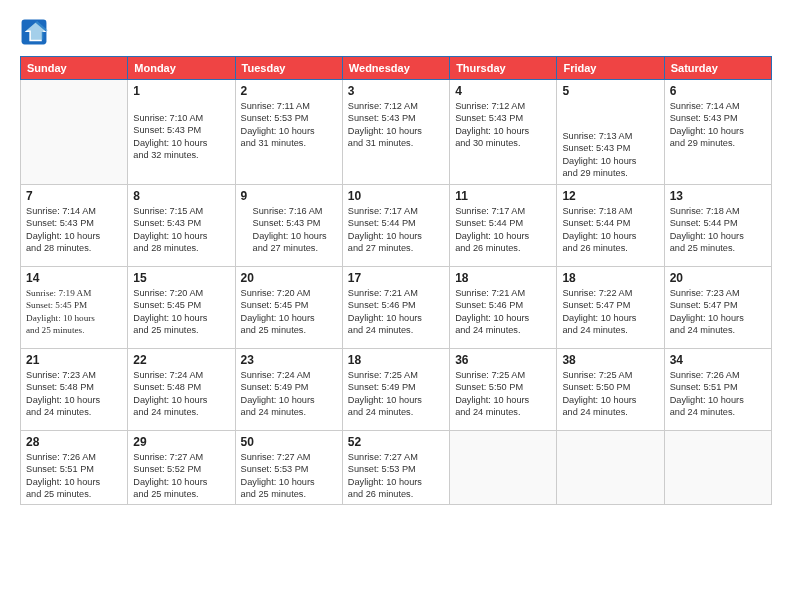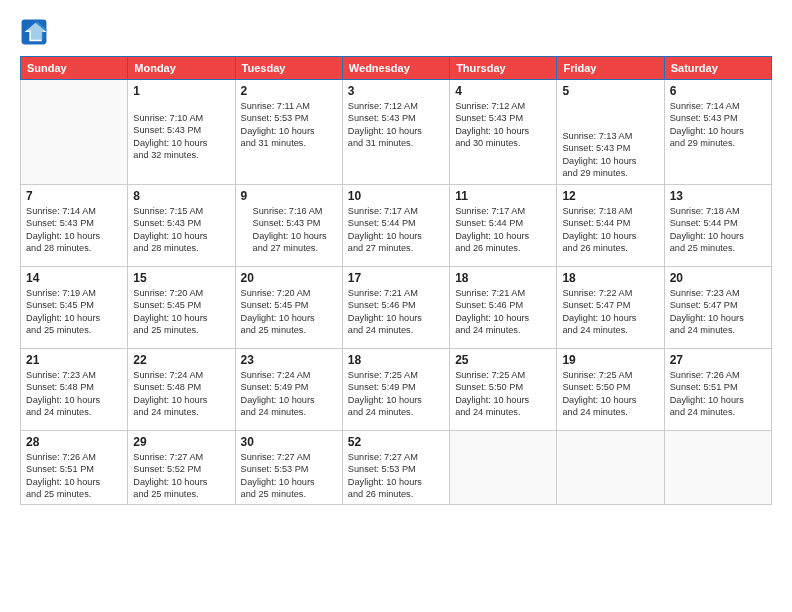--- a/index.html
+++ b/index.html
@@ -219,21 +219,21 @@
             <span class="day-num">13</span>
             <div class="day-info" style="white-space: pre-line;">Sunrise: 7:18 AM
 Sunset: 5:44 PM
 Daylight: 10 hours
 and 25 minutes.</div>
           </td>
         </tr>
         <tr>
           <td>
             <span class="day-num">14</span>
-            <div class="day-info" style="white-space: pre-line;">Sunrise: 7:19 AM
+            <div class="day-info" style="white-space: pre-line; font-family: Liberation Serif, serif;">Sunrise: 7:19 AM
 Sunset: 5:45 PM
 Daylight: 10 hours
 and 25 minutes.</div>
           </td>
           <td>
             <span class="day-num">15</span>
             <div class="day-info" style="white-space: pre-line;">Sunrise: 7:20 AM
 Sunset: 5:45 PM
 Daylight: 10 hours
 and 25 minutes.</div>
@@ -297,35 +297,35 @@
 and 24 minutes.</div>
           </td>
           <td>
             <span class="day-num">18</span>
             <div class="day-info" style="white-space: pre-line;">Sunrise: 7:25 AM
 Sunset: 5:49 PM
 Daylight: 10 hours
 and 24 minutes.</div>
           </td>
           <td>
-            <span class="day-num">25</span>
+            <span class="day-num">36</span>
             <div class="day-info" style="white-space: pre-line;">Sunrise: 7:25 AM
 Sunset: 5:50 PM
 Daylight: 10 hours
 and 24 minutes.</div>
           </td>
           <td>
-            <span class="day-num">19</span>
+            <span class="day-num">38</span>
             <div class="day-info" style="white-space: pre-line;">Sunrise: 7:25 AM
 Sunset: 5:50 PM
 Daylight: 10 hours
 and 24 minutes.</div>
           </td>
           <td>
-            <span class="day-num">27</span>
+            <span class="day-num">34</span>
             <div class="day-info" style="white-space: pre-line;">Sunrise: 7:26 AM
 Sunset: 5:51 PM
 Daylight: 10 hours
 and 24 minutes.</div>
           </td>
         </tr>
         <tr>
           <td>
             <span class="day-num">28</span>
             <div class="day-info" style="white-space: pre-line;">Sunrise: 7:26 AM
@@ -334,21 +334,21 @@
 and 25 minutes.</div>
           </td>
           <td>
             <span class="day-num">29</span>
             <div class="day-info" style="white-space: pre-line;">Sunrise: 7:27 AM
 Sunset: 5:52 PM
 Daylight: 10 hours
 and 25 minutes.</div>
           </td>
           <td>
-            <span class="day-num">30</span>
+            <span class="day-num">50</span>
             <div class="day-info" style="white-space: pre-line;">Sunrise: 7:27 AM
 Sunset: 5:53 PM
 Daylight: 10 hours
 and 25 minutes.</div>
           </td>
           <td>
             <span class="day-num">52</span>
             <div class="day-info" style="white-space: pre-line;">Sunrise: 7:27 AM
 Sunset: 5:53 PM
 Daylight: 10 hours

